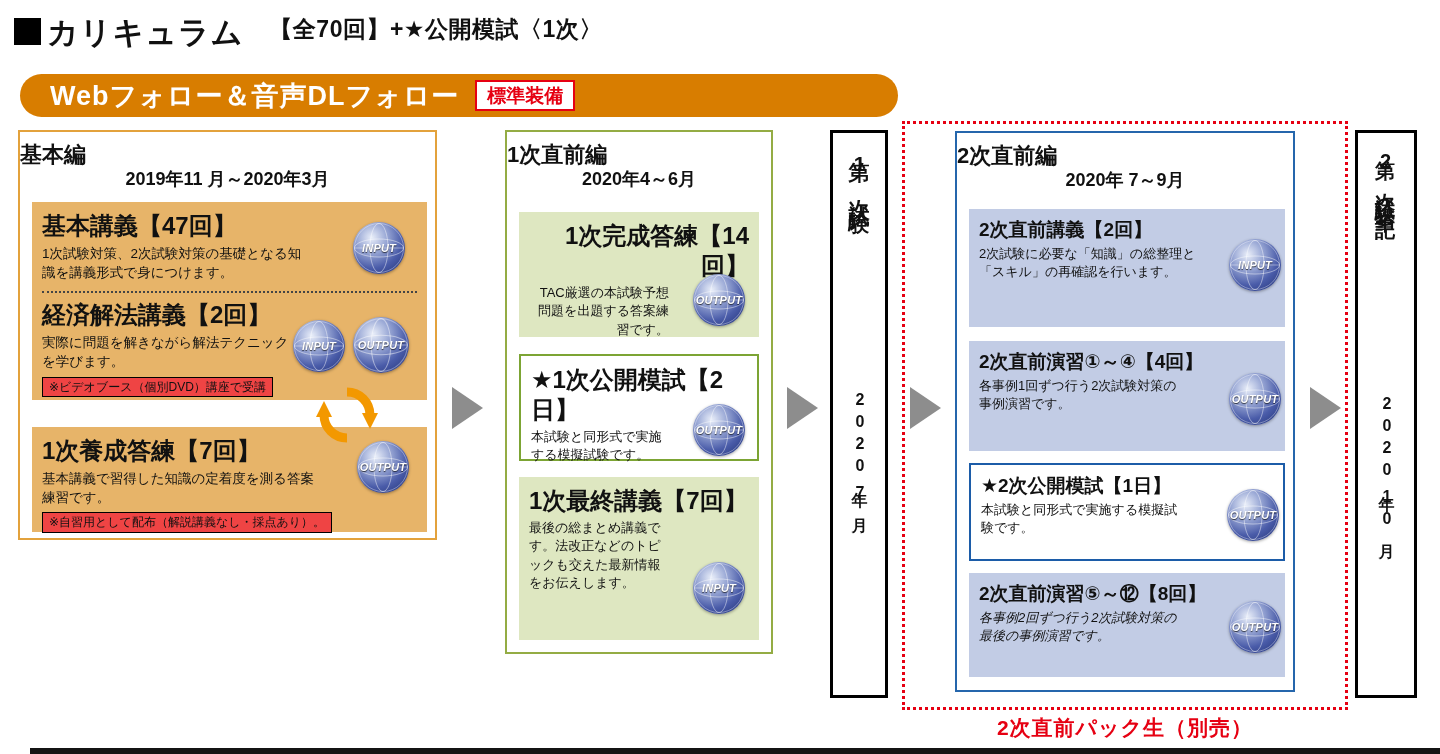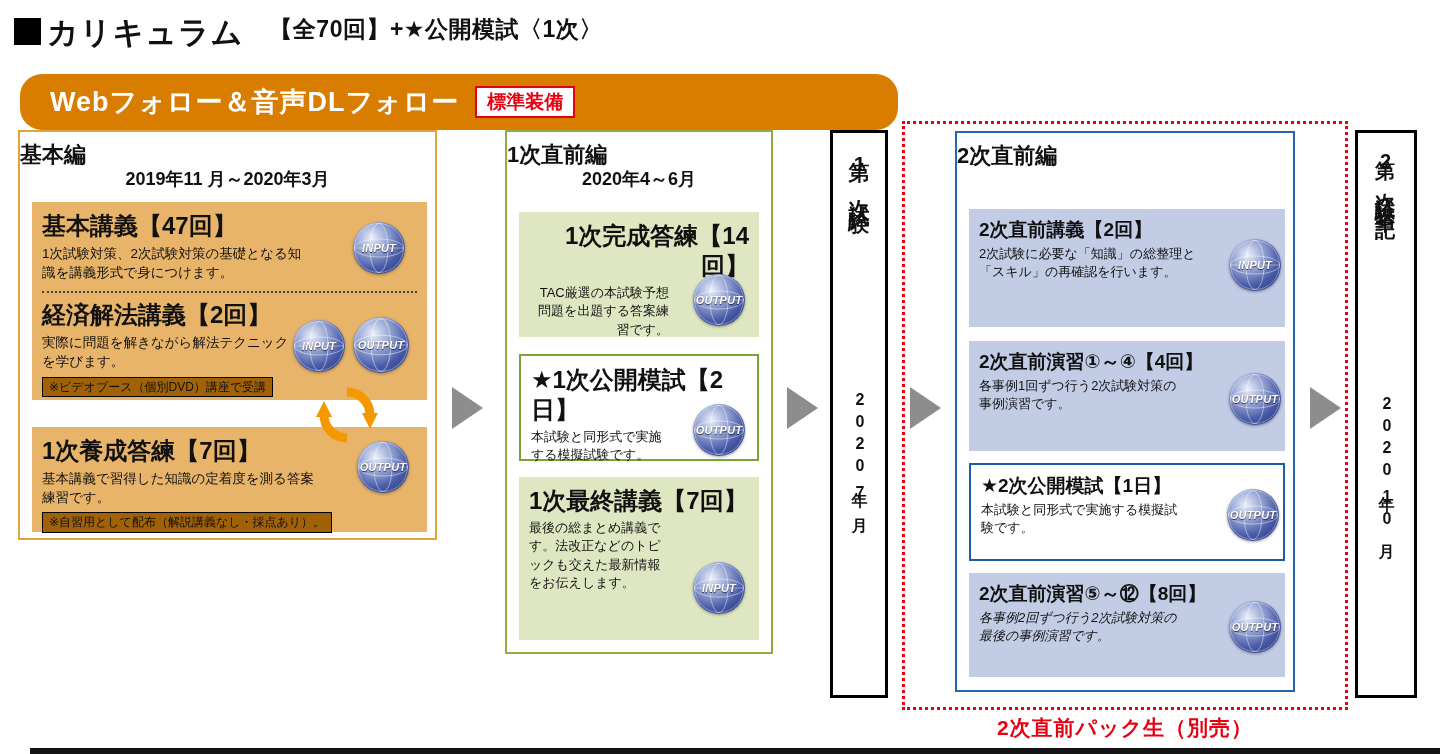--- a/index.html
+++ b/index.html
@@ -6,37 +6,37 @@
   .stage{position:relative;width:1440px;height:754px;background:#fff;overflow:hidden;
          font-family:"Liberation Sans","DejaVu Sans",sans-serif;color:#111;}
 
   
   .header{position:absolute;left:14px;top:14px;display:flex;align-items:flex-end;}
   .sq{width:27px;height:27px;background:#000;margin:0 6px 3px 0;}
   .h-title{font-size:31px;font-weight:bold;line-height:1;letter-spacing:1px;}
   .h-sub{font-size:23px;font-weight:bold;margin:0 0 3px 26px;letter-spacing:.5px;}
 
   
-  .banner{position:absolute;left:20px;top:74px;width:878px;height:56px;border-radius:22px;
+  .banner{position:absolute;left:20px;top:74px;width:878px;height:43px;border-radius:22px;
           background:var(--banner_orange,#D87D00);display:flex;align-items:center;box-sizing:border-box;padding-left:30px;}
   .banner-title{color:#fff;font-weight:bold;font-size:27px;letter-spacing:1px;}
   .badge{margin-left:16px;background:#fff;border:2px solid var(--red,#E60012);color:var(--red,#E60012);
          font-weight:bold;font-size:19px;padding:3px 10px;line-height:1.15;}
 
   
   .col{position:absolute;background:#fff;box-sizing:border-box;}
   .col-title{text-align:left;font-weight:bold;font-size:22px;margin-top:9px;line-height:1.25;}
   .col-period{text-align:center;font-weight:bold;font-size:18px;line-height:1.2;}
 
   .block{position:absolute;box-sizing:border-box;padding:9px 10px;}
   .block-title{font-weight:bold;font-size:24px;line-height:1.25;margin-bottom:3px;}
   .block-title.big{font-size:19px;}
   .block-desc{font-size:13.5px;line-height:1.42;}
   .block-desc.sm{font-size:13px;}
-  .note{display:inline-block;background:#a16207;border:1px solid #000;font-size:12px;padding:1px 6px;margin-top:5px;line-height:1.4;}
+  .note{display:inline-block;background:#ef4444;border:1px solid #000;font-size:12px;padding:1px 6px;margin-top:5px;line-height:1.4;}
   .dots{border-top:2px dotted #444;margin:9px 0 7px;}
 
   
   .globe{position:absolute;width:52px;height:52px;border-radius:50%;
          background:radial-gradient(circle at 36% 30%, #e9eef9 0%, #9fadd8 28%, #4a5ca9 62%, #1e2e72 100%);
          display:flex;align-items:center;justify-content:center;box-shadow:0 1px 3px rgba(0,0,0,.35);}
   .globe .lbl{position:relative;z-index:2;color:#fff;font-style:italic;font-weight:bold;font-size:11px;
               letter-spacing:.2px;text-shadow:0 1px 1px rgba(0,0,0,.7);}
   .globe svg.grid{position:absolute;inset:0;}
 
@@ -197,20 +197,21 @@
     <div class="vtext vtitle">第1次試験</div>
     <div class="vtext vdate">2020年7月</div>
   </div>
 
   <div class="pack-rect"></div>
 
   <div class="arrow" style="left:910px;top:387px;"></div>
 
   <div class="col" style="left:955px;top:131px;width:340px;height:561px;border:2px solid var(--blue_border,#2566AC);">
     <div class="col-title">2次直前編</div>
+    <div class="col-period">2020年 7～9月</div>
 
     <div class="block" style="left:12px;top:76px;width:316px;height:118px;background:var(--blue_fill,#C2CCE5);">
       <div class="block-title big">2次直前講義【2回】</div>
       <div class="block-desc sm" style="width:220px;">2次試験に必要な「知識」の総整理と「スキル」の再確認を行います。</div>
       <div class="globe" style="right:4px;top:30px;">
           <svg class="grid" viewBox="0 0 52 52" width="100%" height="100%">
             <circle cx="26" cy="26" r="24.5" fill="none" stroke="rgba(255,255,255,.35)" stroke-width="1"></circle>
             <ellipse cx="26" cy="26" rx="24.5" ry="9" fill="none" stroke="rgba(255,255,255,.45)" stroke-width="1"></ellipse>
             <ellipse cx="26" cy="26" rx="9" ry="24.5" fill="none" stroke="rgba(255,255,255,.45)" stroke-width="1"></ellipse>
             <line x1="1.5" y1="26" x2="50.5" y2="26" stroke="rgba(255,255,255,.4)" stroke-width="1"></line>

